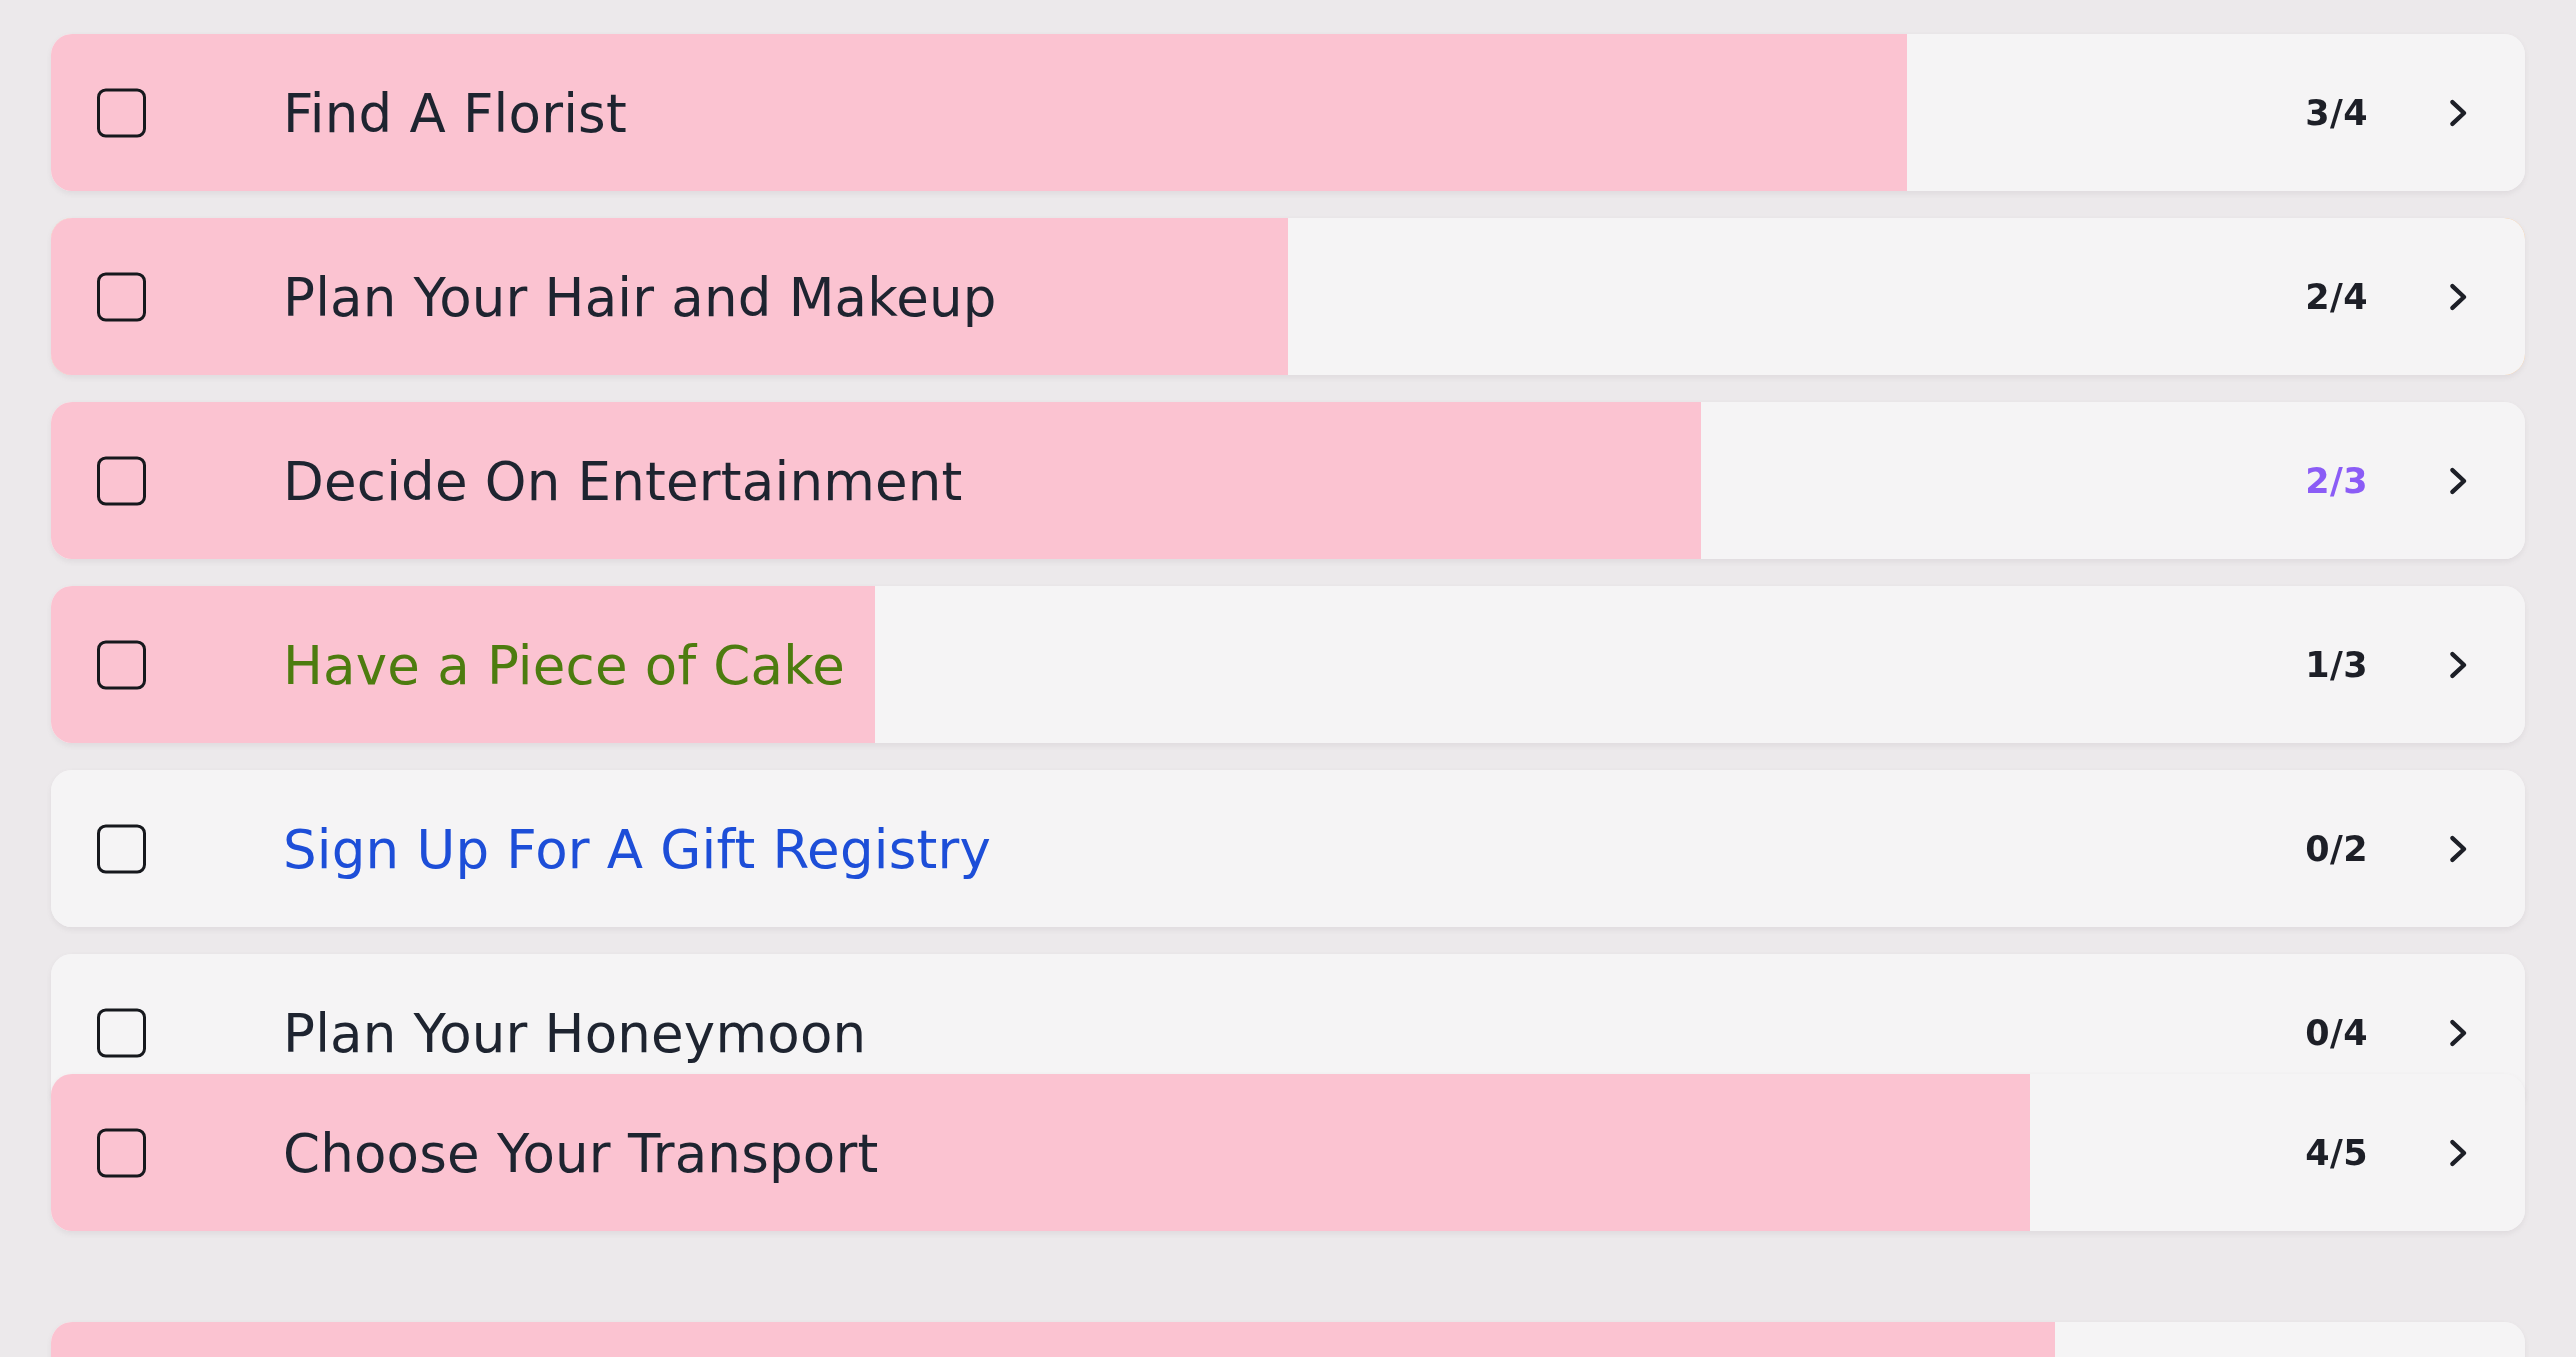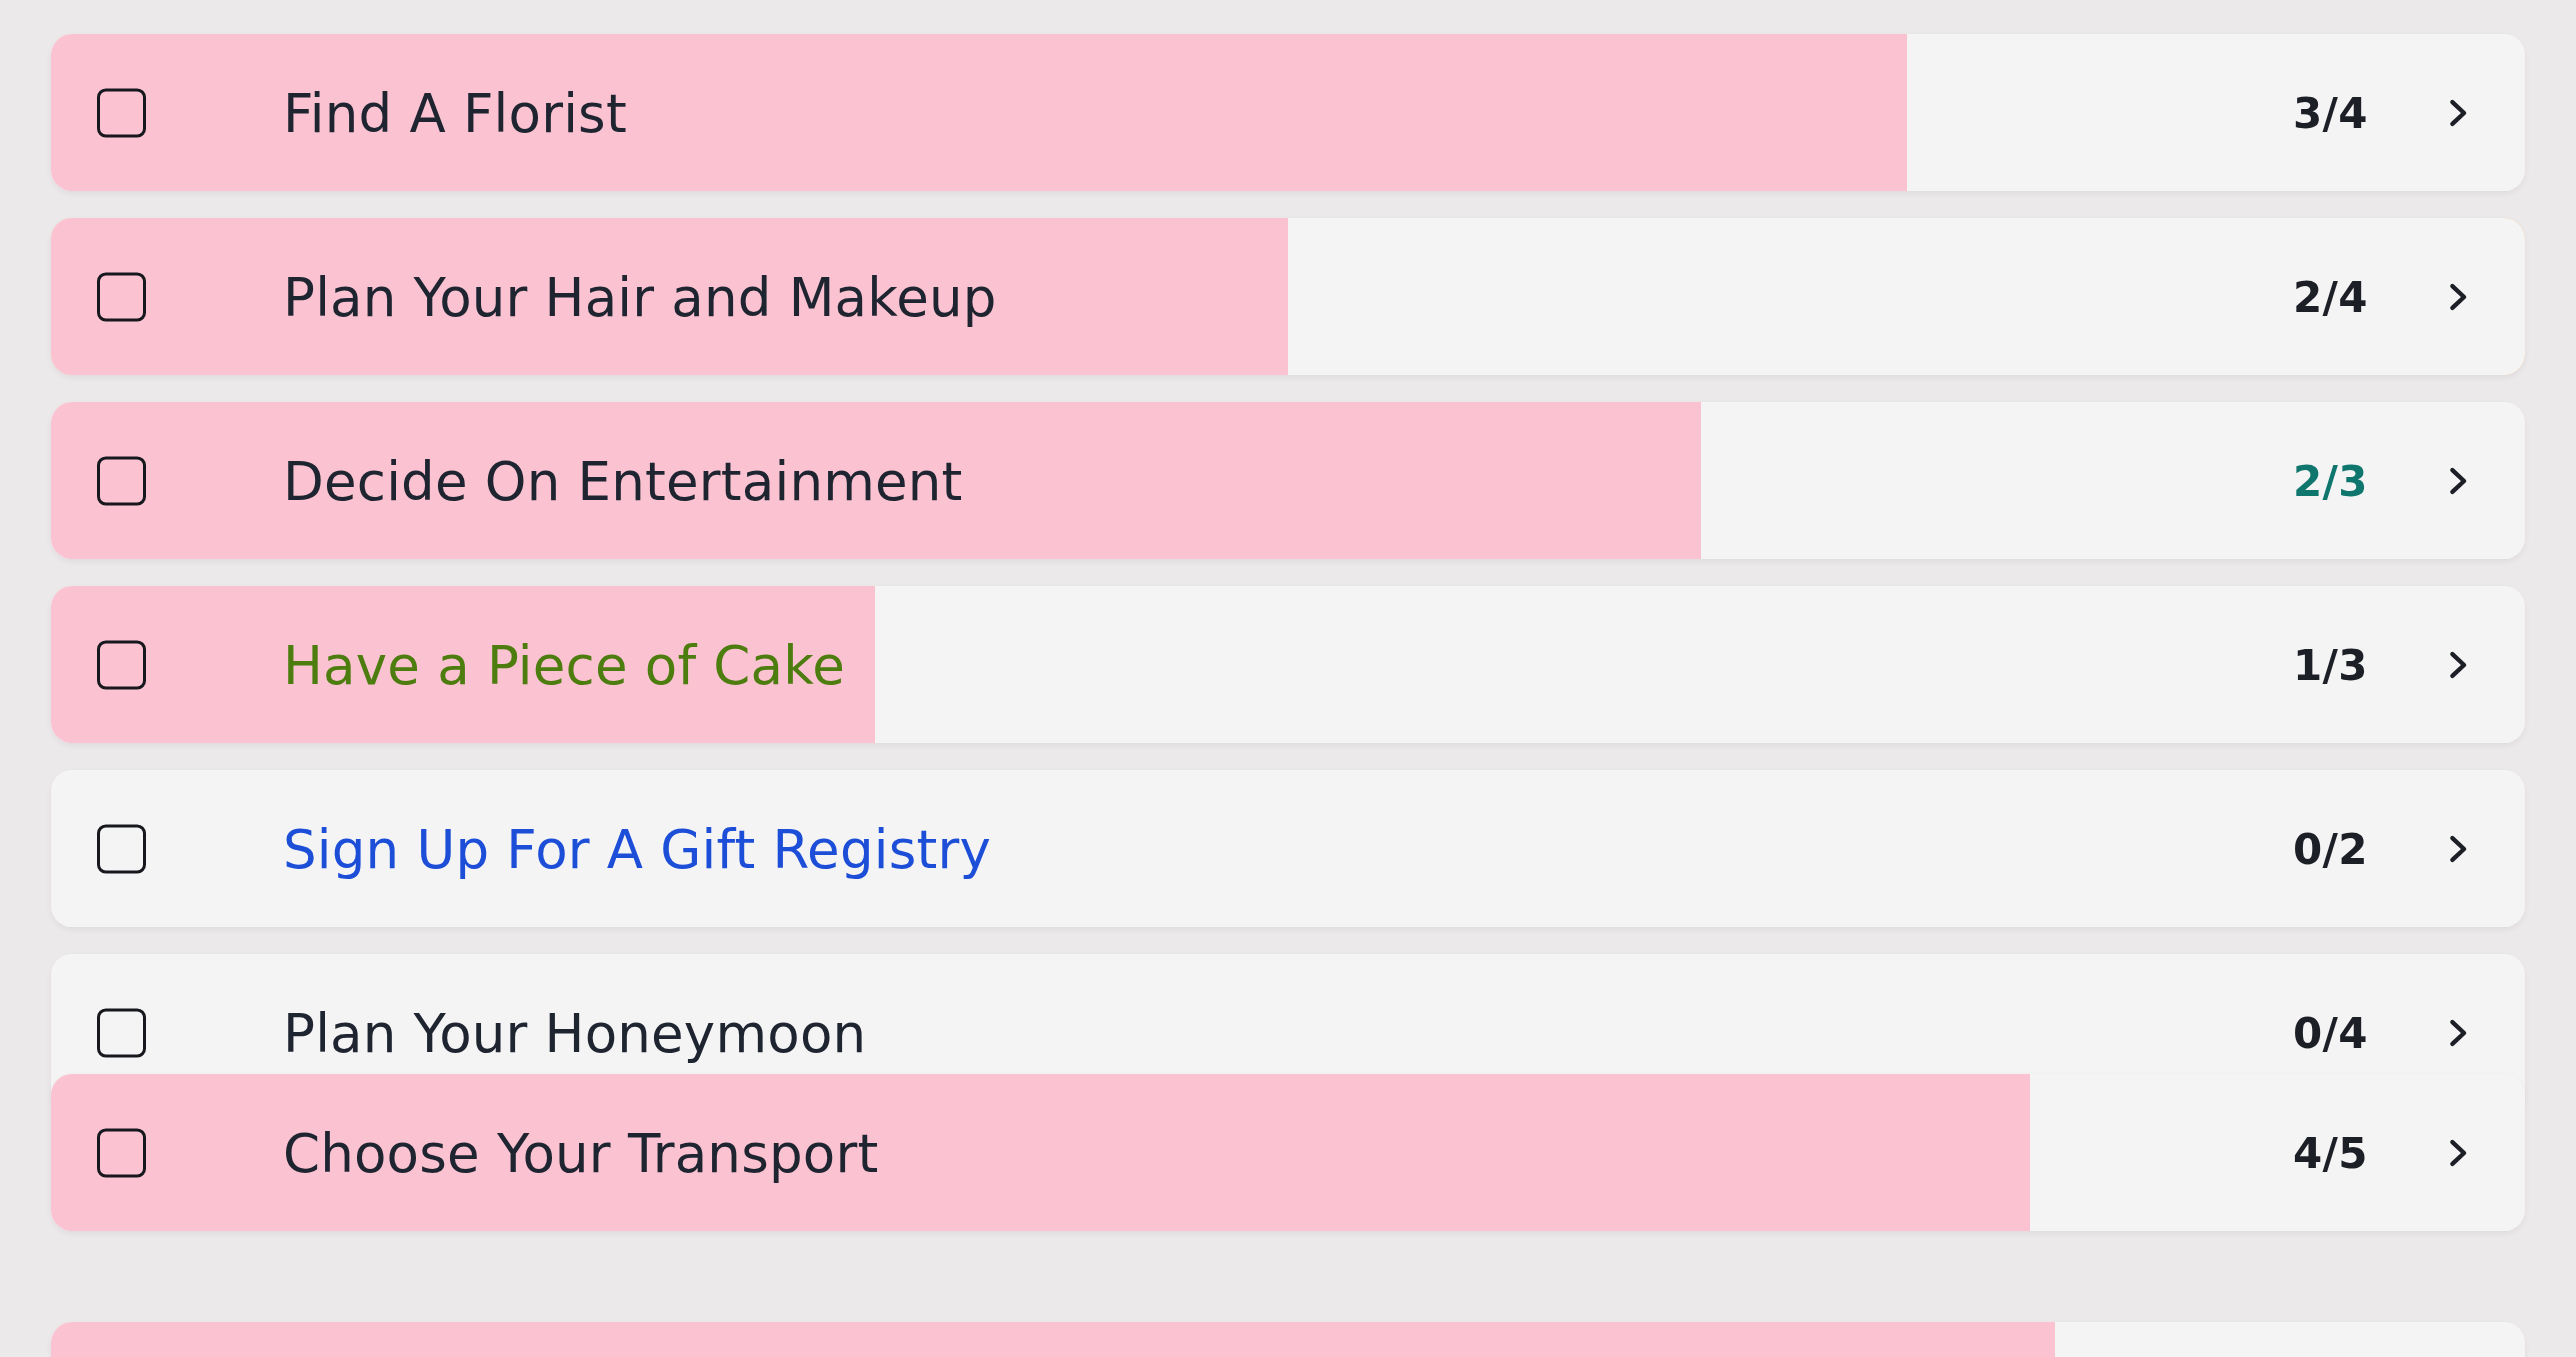--- a/index.html
+++ b/index.html
@@ -80,21 +80,21 @@
     color: #1e2430;
     white-space: nowrap;
     letter-spacing: 0.2px;
   }
 
   .task-count {
     position: absolute;
     right: 157px;
     top: 50%;
     transform: translateY(-50%);
-    font-size: 42px;
+    font-size: 35px;
     font-weight: bold;
     color: #1d1f27;
     letter-spacing: 0.4px;
     white-space: nowrap;
   }
 
   .chevron-icon {
     position: absolute;
     right: 50px;
     top: 50%;
@@ -140,21 +140,21 @@
           </svg>
         </div>
       </div>
     </div>
     <div class="task-row" style="top: 402px; background: rgb(245, 244, 245);">
       <div class="progress-track" style="background: rgb(245, 244, 245);"></div>
       <div class="progress-fill" style="width: 66.7%; background: rgb(251, 195, 209);"></div>
       <div class="row-content">
         <div class="task-checkbox" style="border-color: rgb(22, 24, 29);"></div>
         <div class="task-label" style="color: rgb(30, 36, 48);">Decide On Entertainment</div>
-        <div class="task-count" style="color: #0f766e;">2/3</div>
+        <div class="task-count" style="color: #8b5cf6;">2/3</div>
         <div class="chevron-icon">
           <svg viewBox="0 0 24 24" fill="none" stroke="#1d1f27" stroke-width="3" stroke-linecap="round" stroke-linejoin="round">
             <polyline points="8.5,4.5 16.5,12 8.5,19.5"></polyline>
           </svg>
         </div>
       </div>
     </div>
     <div class="task-row" style="top: 586px; background: rgb(245, 244, 245);">
       <div class="progress-track" style="background: rgb(245, 244, 245);"></div>
       <div class="progress-fill" style="width: 33.3%; background: rgb(251, 195, 209);"></div>

